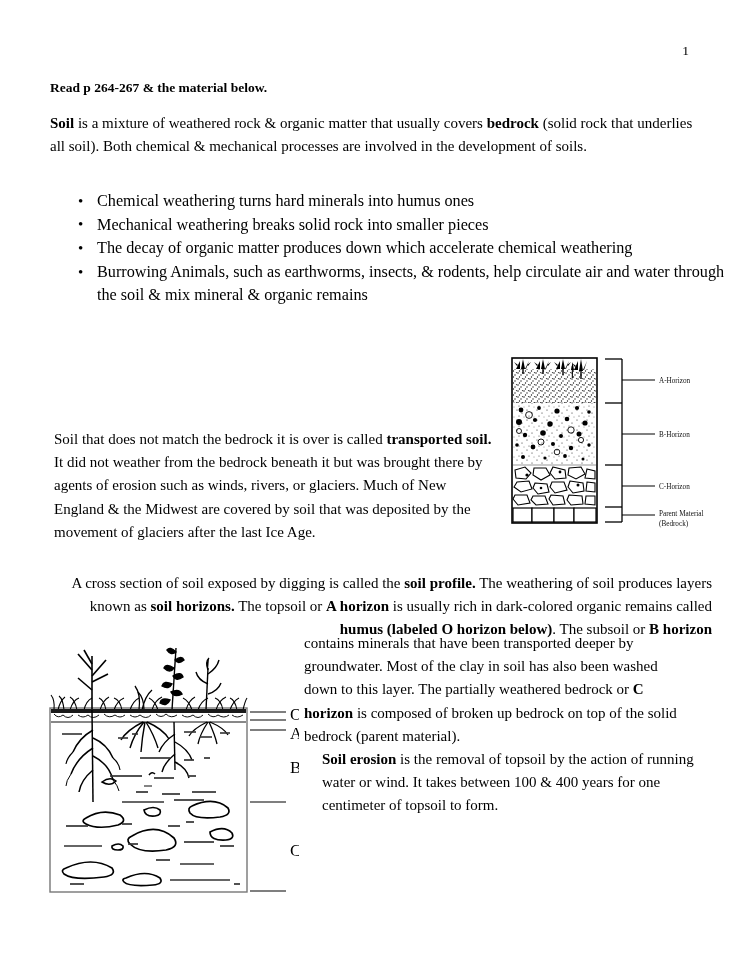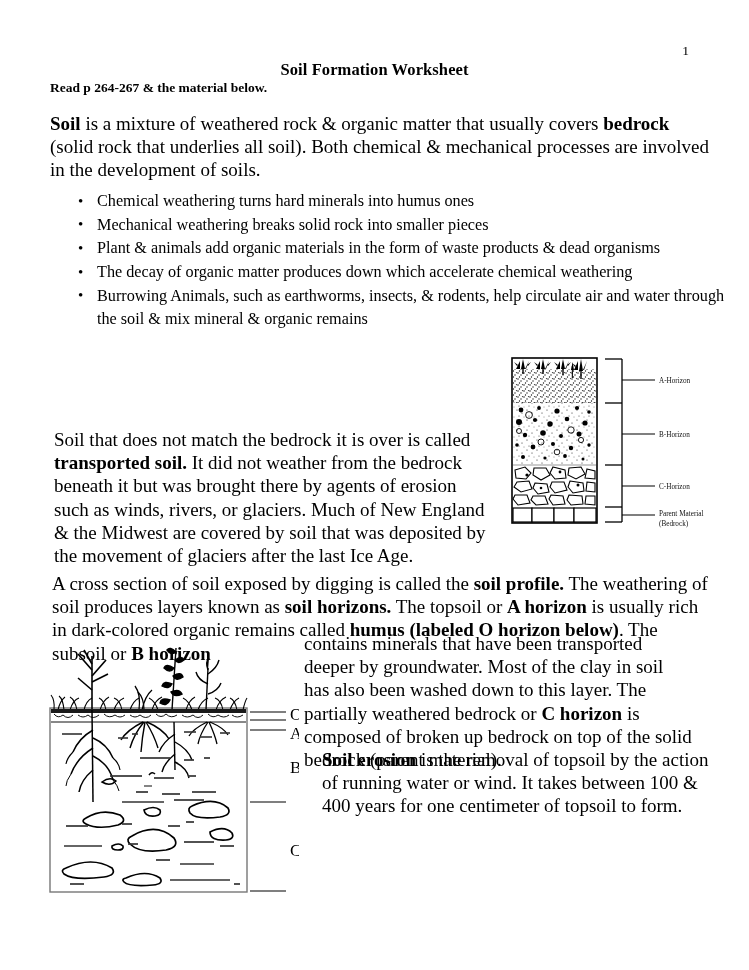--- a/index.html
+++ b/index.html
@@ -45,21 +45,21 @@
     position: absolute;
     left: 50px;
     top: 80px;
     font-size: 13.5px;
     font-weight: bold;
   }
 
   
   .para {
     position: absolute;
-    font-size: 19px;
+    font-size: 15px;
     line-height: 23.2px;
     text-align: left;
   }
   .para b { font-weight: bold; }
 
   .p-intro {
     left: 50px;
     top: 112px;
     width: 660px;
   }
@@ -95,20 +95,21 @@
   }
   .p-transported {
     left: 54px;
     top: 428px;
     width: 440px;
   }
   .p-profile {
     left: 52px;
     top: 572px;
     width: 660px;
+    text-align: right;
   }
   .p-right-a {
     left: 304px;
     top: 632px;
     width: 388px;
   }
   .p-right-b {
     left: 322px;
     top: 748px;
     width: 392px;
@@ -136,32 +137,30 @@
   svg { display: block; }
   svg text { font-family: "Liberation Serif", serif; }
 </style>
 </head>
 <body>
 
 <div class="page">
 
   <div class="page-number">1</div>
 
-  <div class="doc-title">Soil Formation Worksheet</div>
 
   <div class="read-note">Read p 264-267 &amp; the material below.</div>
 
   <div class="para p-intro">
     <b>Soil</b><span> is a mixture of weathered rock &amp; organic matter that usually covers </span><b>bedrock</b><span> (solid rock that underlies all soil). Both chemical &amp; mechanical processes are involved in the development of soils.</span>
   </div>
 
   <ul class="bullets">
     <li><span>Chemical weathering turns hard minerals into humus ones</span></li>
     <li><span>Mechanical weathering breaks solid rock into smaller pieces</span></li>
-    <li><span>Plant &amp; animals add organic materials in the form of waste products &amp; dead organisms</span></li>
     <li><span>The decay of organic matter produces down which accelerate chemical weathering</span></li>
     <li><span>Burrowing Animals, such as earthworms, insects, &amp; rodents, help circulate air and water through the soil &amp; mix mineral &amp; organic remains</span></li>
   </ul>
 
 
   <div class="para p-transported">
     <span>Soil that does not match the bedrock it is over is called </span><b>transported soil.</b><span> It did not weather from the bedrock beneath it but was brought there by agents of erosion such as winds, rivers, or glaciers. Much of New England &amp; the Midwest are covered by soil that was deposited by the movement of glaciers after the last Ice Age.</span>
   </div>
 
   <div class="para p-profile">

